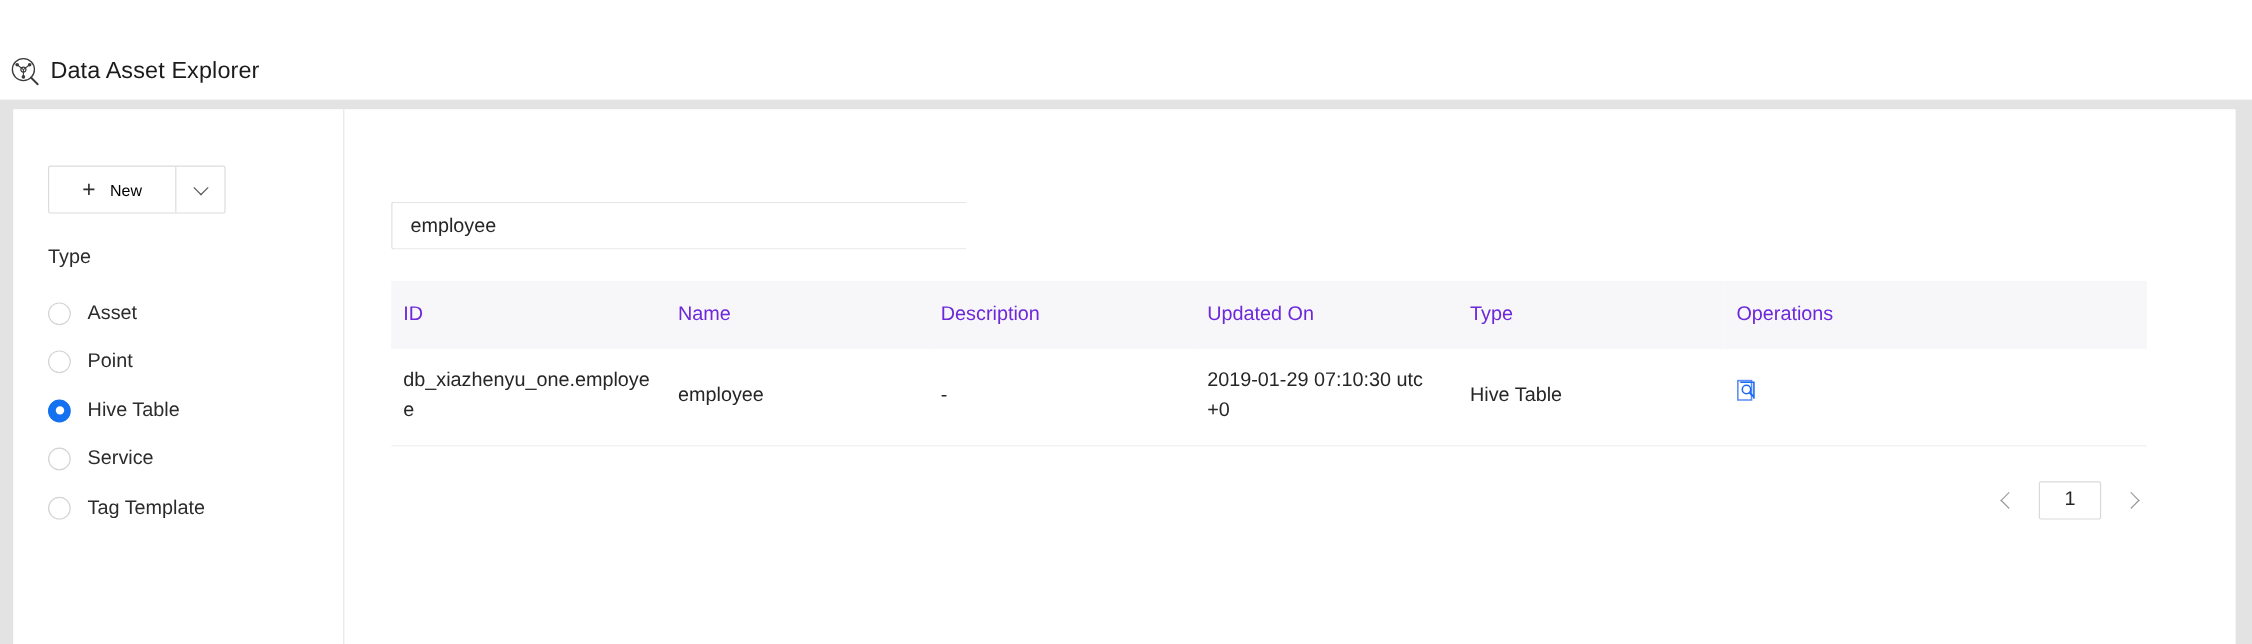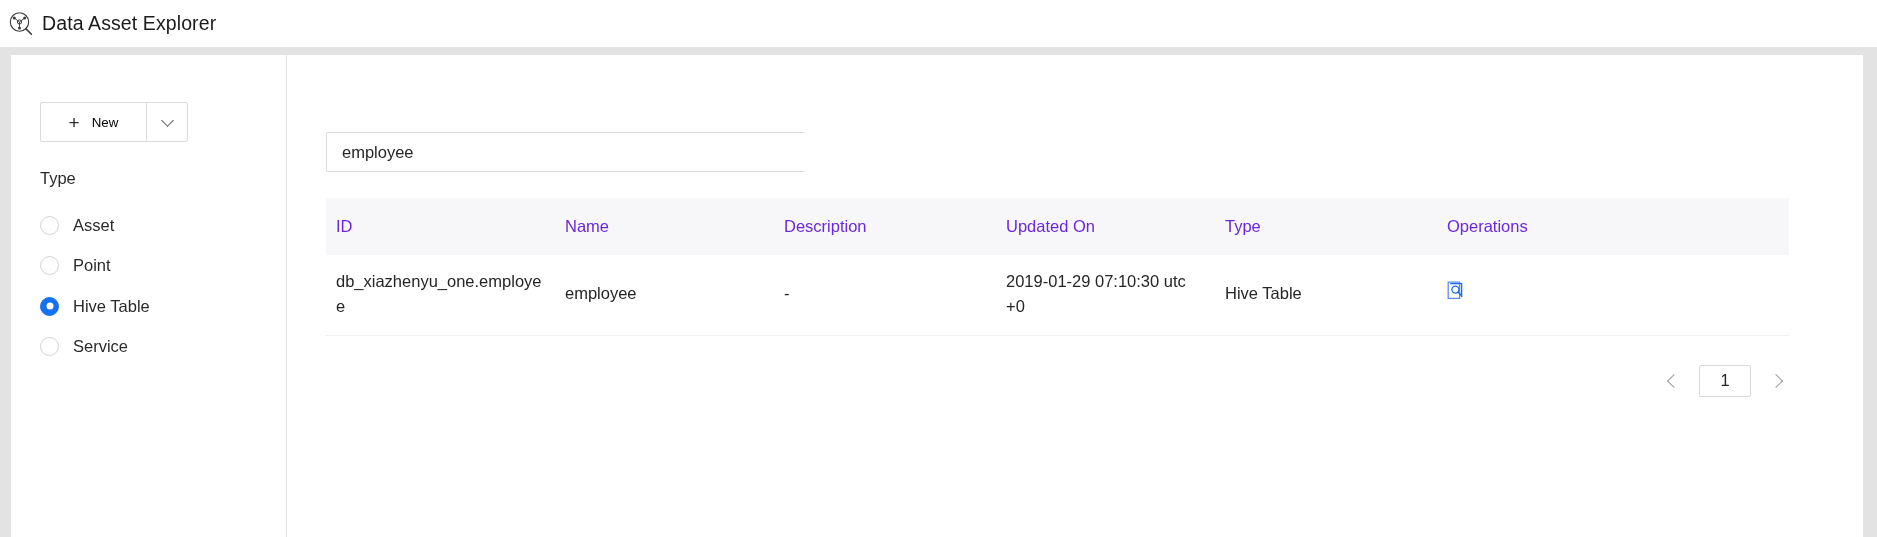--- a/index.html
+++ b/index.html
@@ -13,20 +13,21 @@
     -webkit-font-smoothing: antialiased;
   }
 
   
   #app-header {
     height: 47px;
     background: #ffffff;
     display: flex;
     align-items: center;
     padding-left: 8px;
+    margin-top: 36px;
   }
   #app-logo {
     width: 26px;
     height: 26px;
     flex: 0 0 26px;
     margin-right: 8px;
     display: block;
   }
   #app-title {
     font-size: 19.5px;
@@ -292,20 +293,24 @@
           <span class="radio-mark"></span>
           <span class="radio-label">Point</span>
         </div>
         <div class="radio-row selected">
           <span class="radio-mark"></span>
           <span class="radio-label">Hive Table</span>
         </div>
         <div class="radio-row">
           <span class="radio-mark"></span>
           <span class="radio-label">Service</span>
+        </div>
+        <div class="radio-row">
+          <span class="radio-mark"></span>
+          <span class="radio-label">Tag Template</span>
         </div>
       </div>
     </div>
 
     <div id="content">
 
       <div id="search-bar">
         <input id="search-input" type="text" value="employee" style="">
       </div>
 

